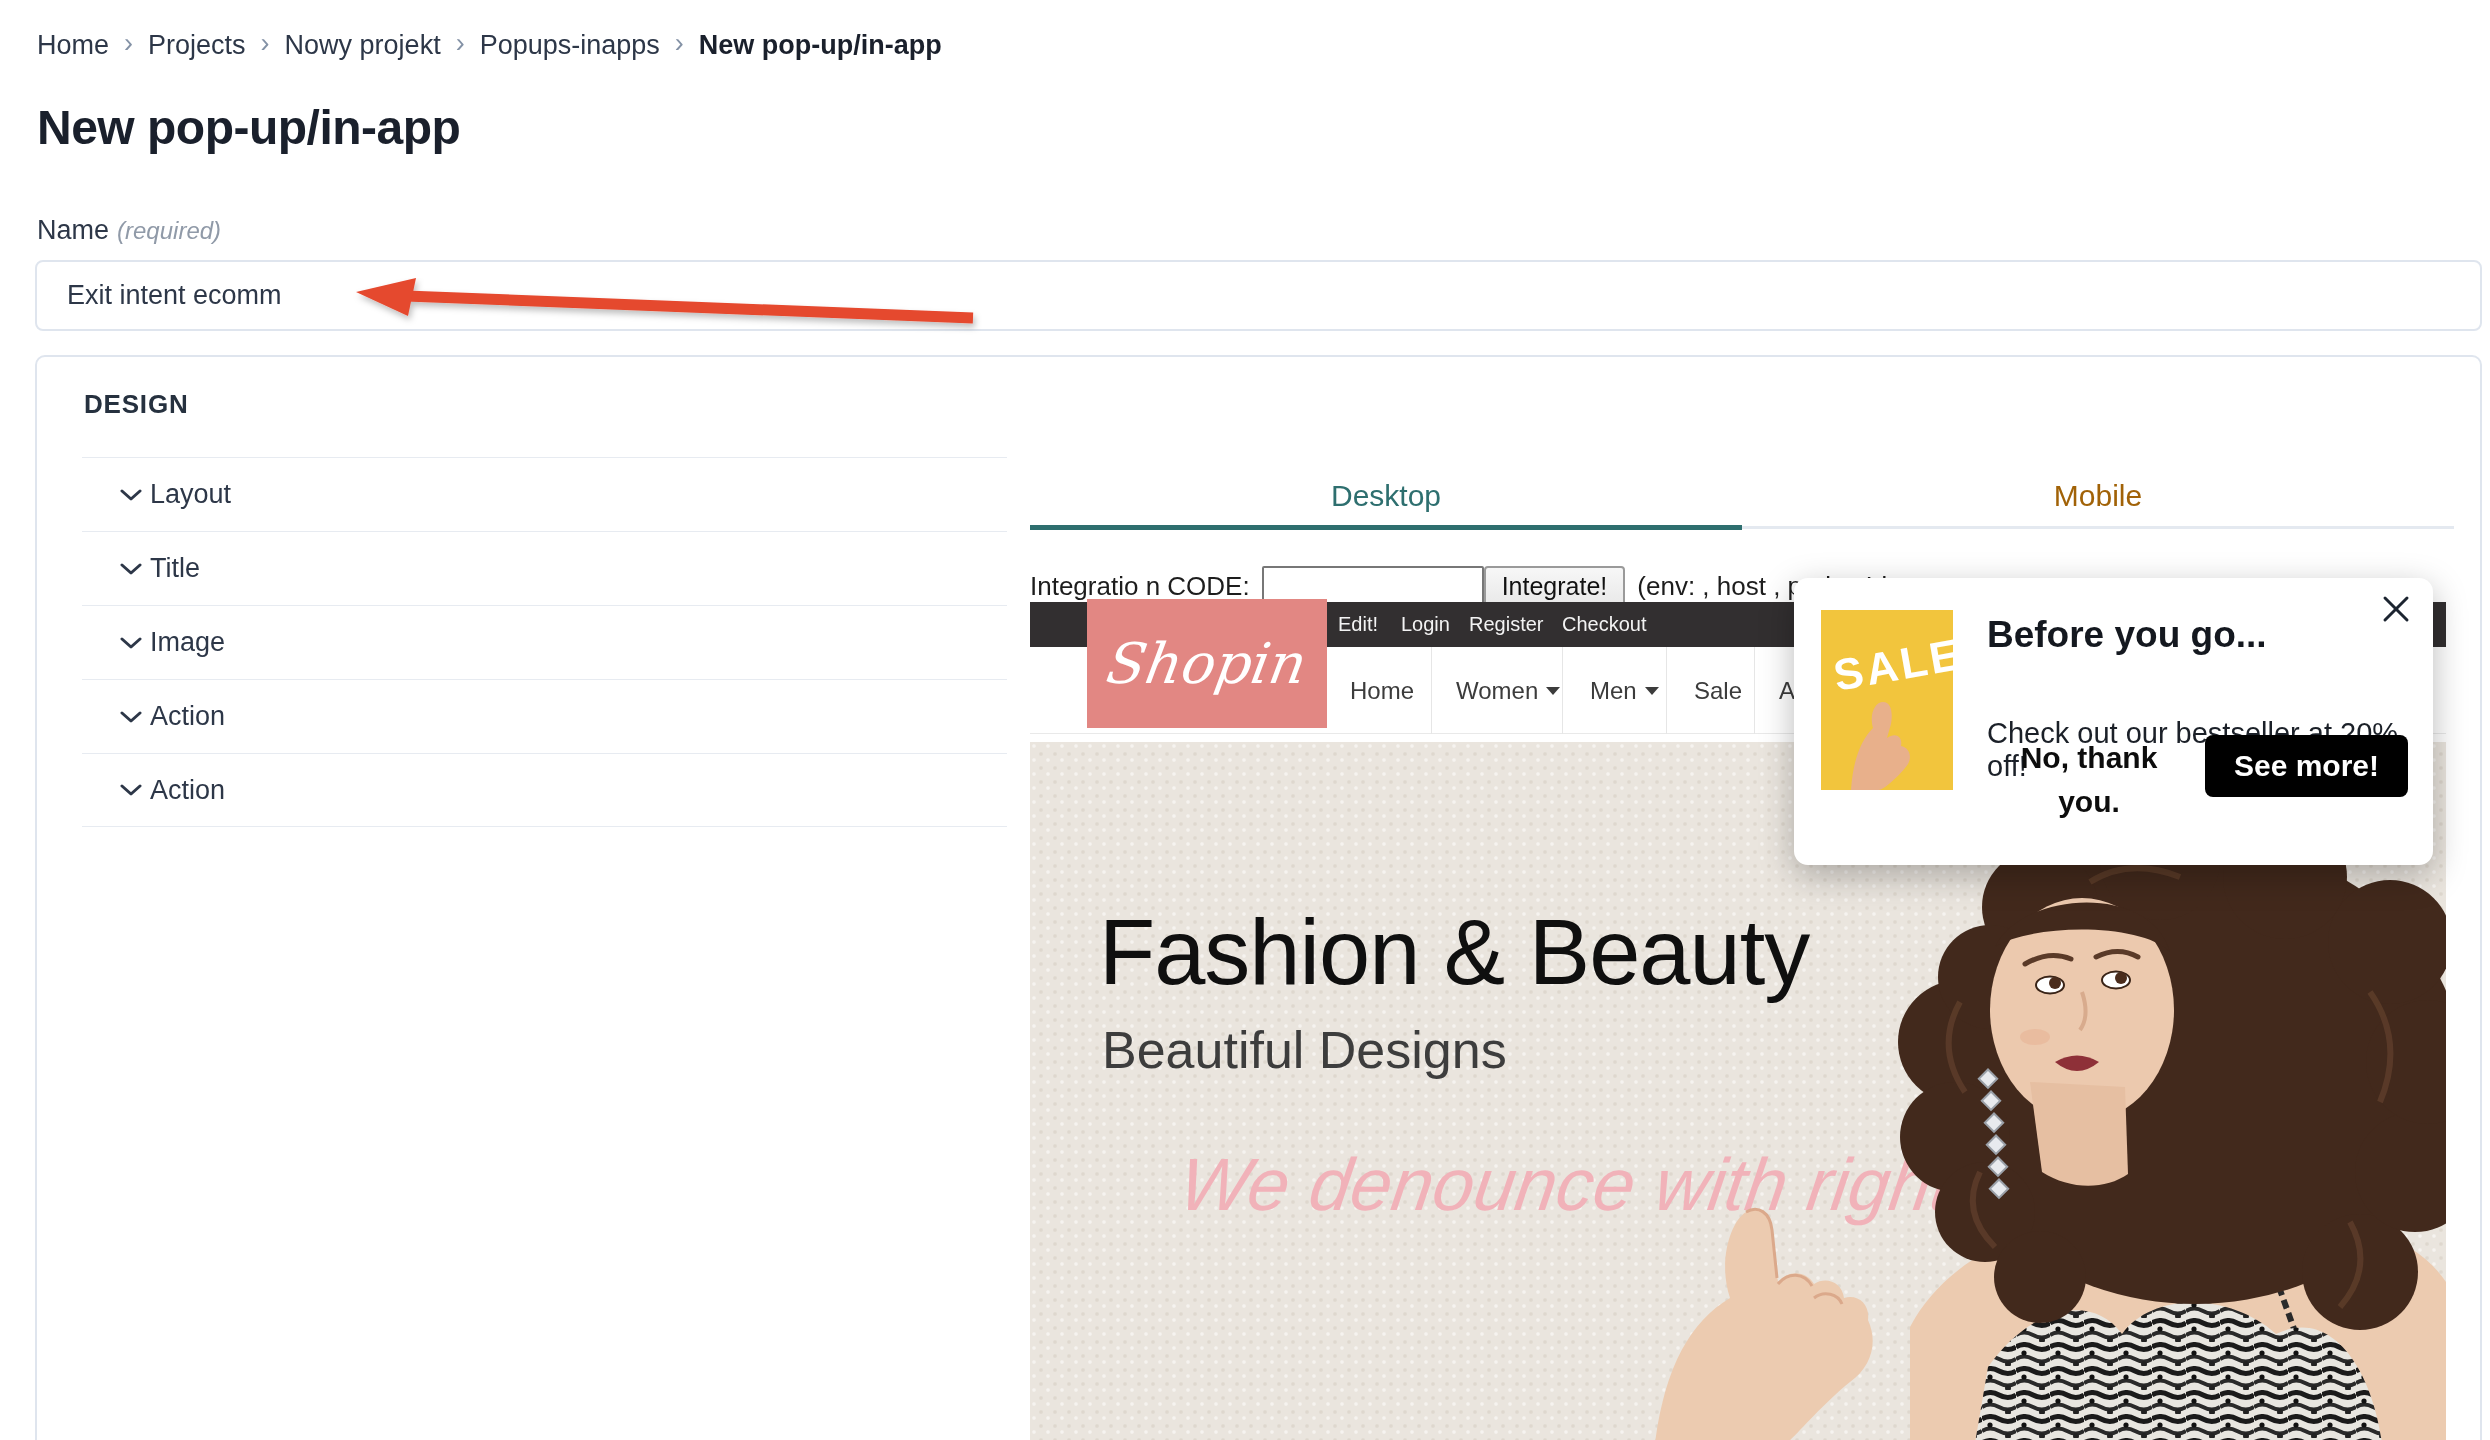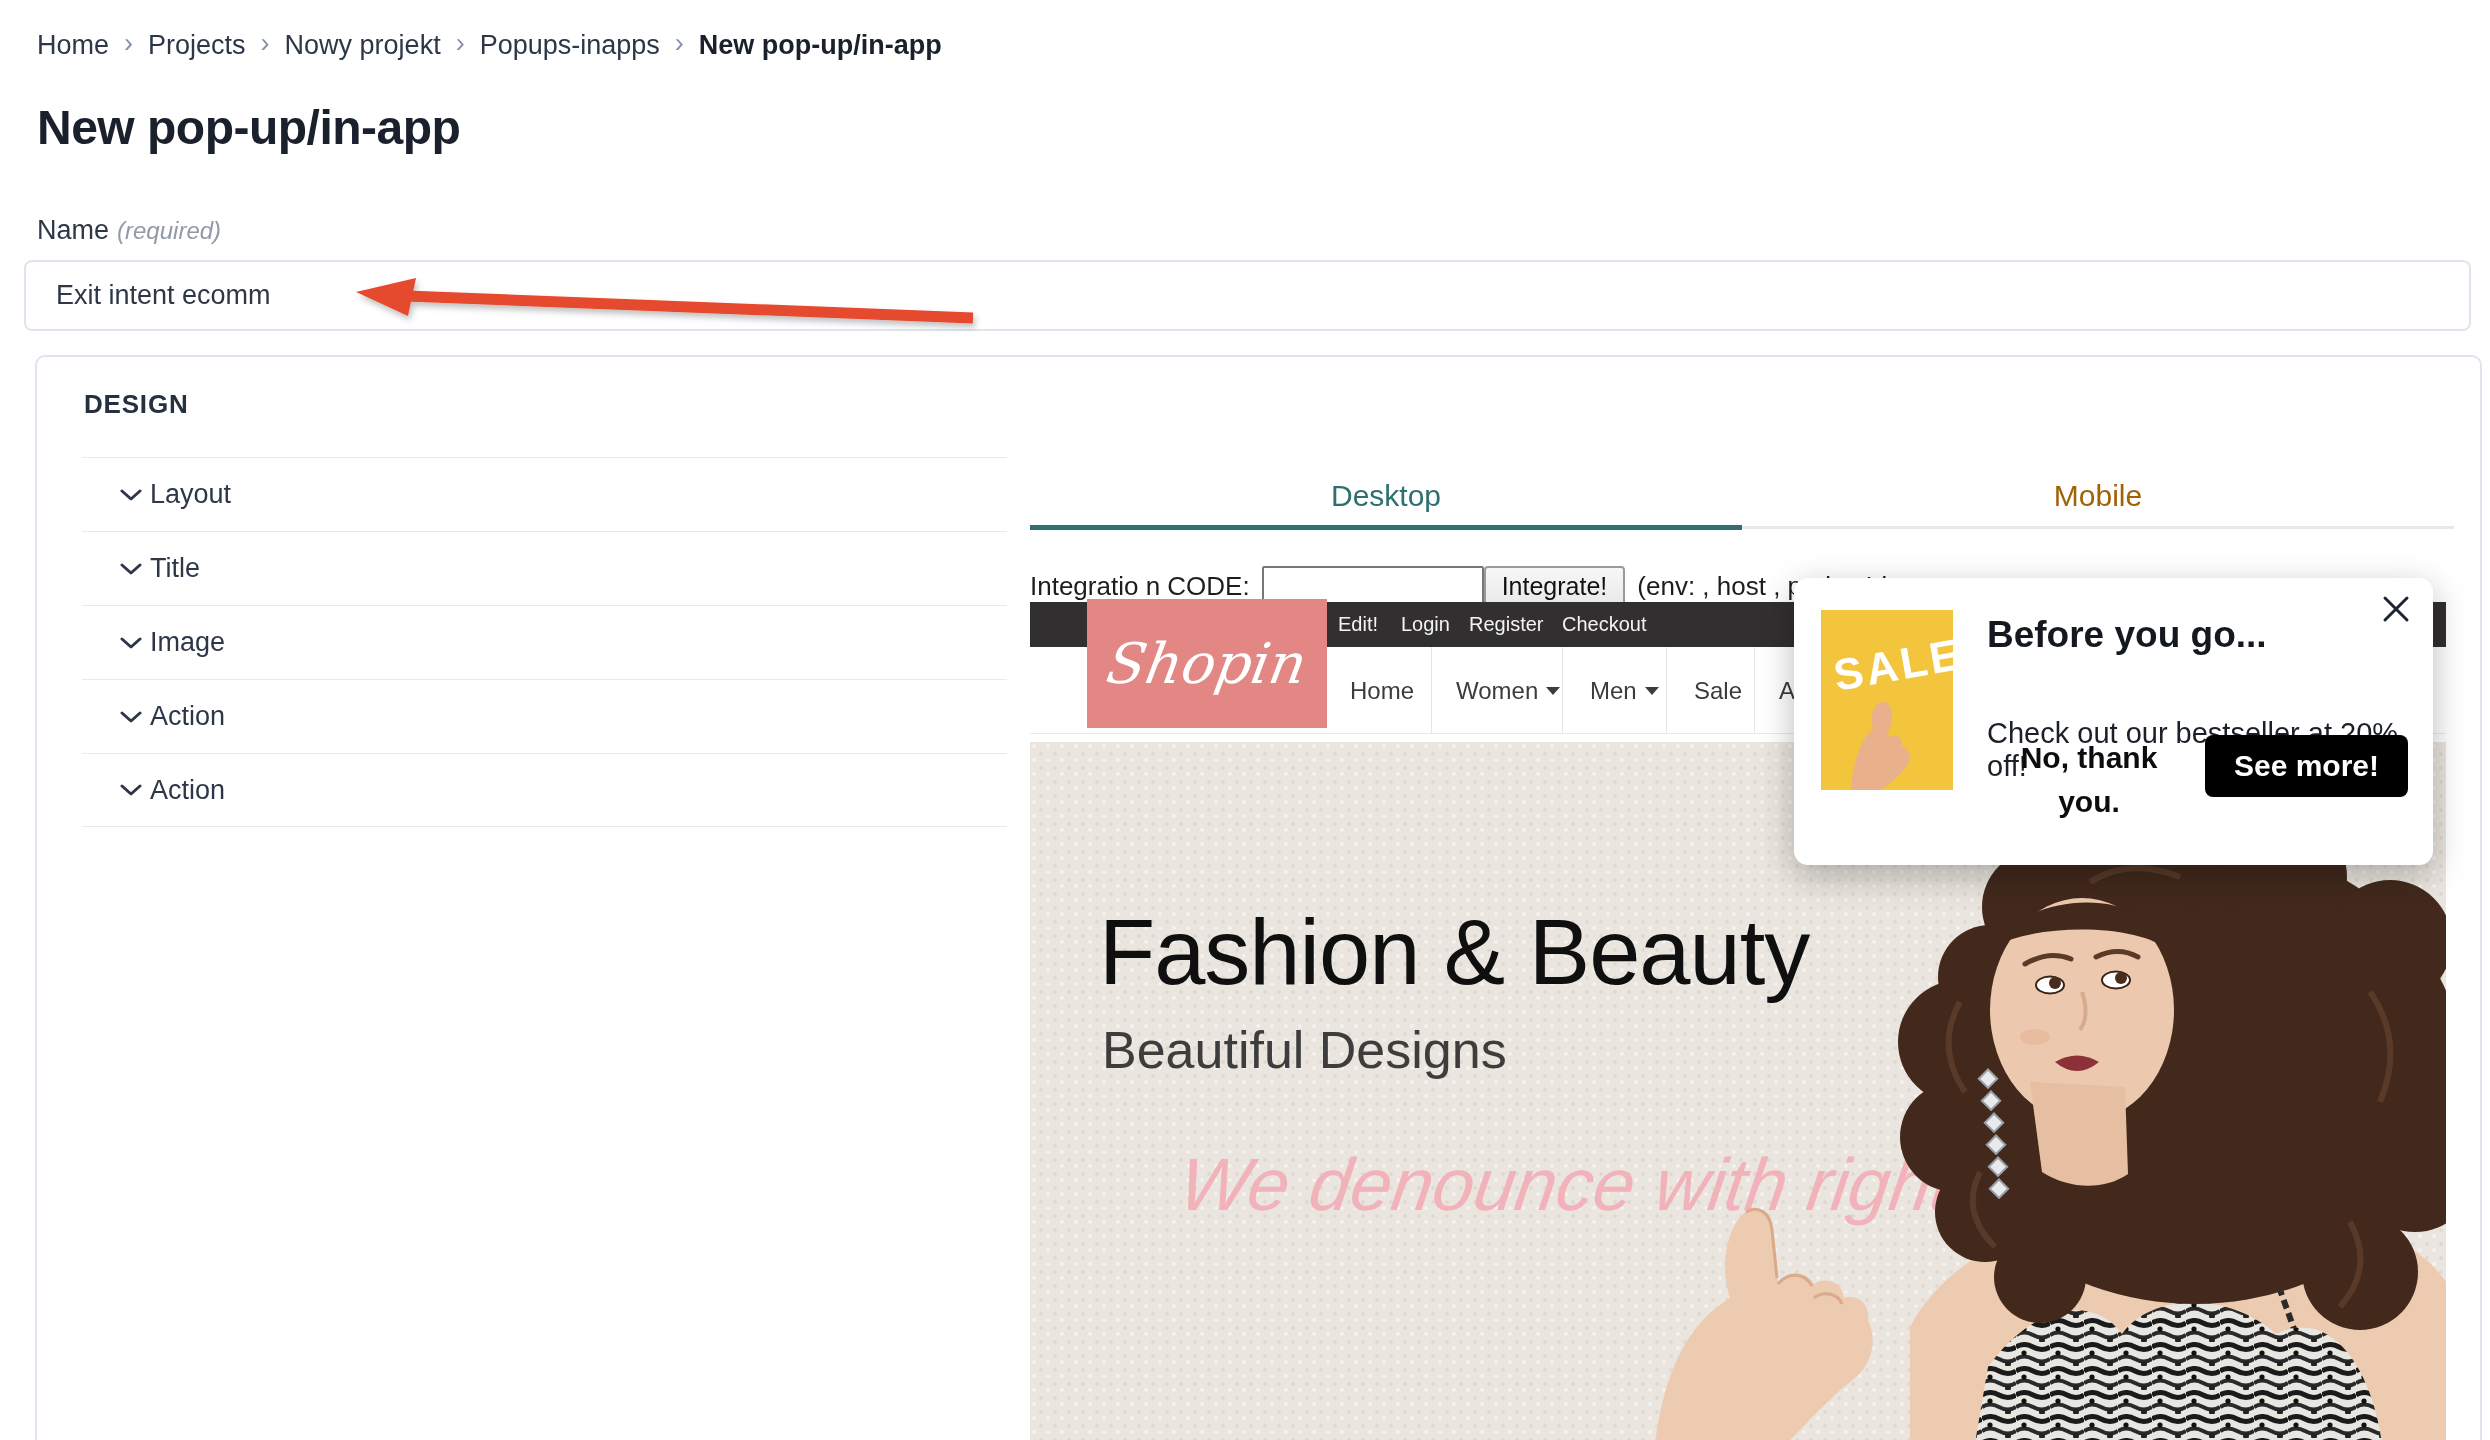--- a/index.html
+++ b/index.html
@@ -11,21 +11,21 @@
   
   .breadcrumb { position:absolute; left:37px; top:30px; display:flex; align-items:center; gap:15px;
     font-size:27px; color:#2d3748; }
   .breadcrumb .sep { color:#8492a6; font-size:27px; transform:translateY(-2px); }
   .breadcrumb .crumb { cursor:pointer; }
   .breadcrumb .current { font-weight:700; color:#1a202c; }
   
   .page-title { position:absolute; left:37px; top:100px; font-size:48px; font-weight:700; color:#1a202c; letter-spacing:-0.5px; }
   .name-label { position:absolute; left:37px; top:215px; font-size:27px; color:#2d3748; }
   .name-label .req { font-size:24px; color:#909aa8; margin-left:8px;font-style:italic; }
-  .name-input { position:absolute; left:24px; top:260px; width:2447px; height:71px;
+  .name-input { position:absolute; left:35px; top:260px; width:2447px; height:71px;
     border:2px solid #dfe5ee; border-radius:8px; background:#fff; font-size:27px; color:#2d3748;
     padding:0 30px; font-family:"Liberation Sans",sans-serif; outline:none; }
   .annot-arrow { position:absolute; left:348px; top:278px; width:640px; height:58px; pointer-events:none; z-index:90; }
   
   .card { position:absolute; left:35px; top:355px; width:2447px; height:1130px;
     border:2px solid #dfe5ee; border-radius:10px; background:#fff; }
   .design-title { position:absolute; left:47px; top:32px; font-size:26px; font-weight:700; color:#26313f; letter-spacing:0.8px; }
   .accordion { position:absolute; left:45px; top:100px; width:925px; }
   .acc-row { height:74px; border-top:1px solid #e7ebf1; display:flex; align-items:center; gap:8px; padding-left:38px; cursor:pointer; }
   .acc-row:last-child { border-bottom:1px solid #e7ebf1; }

